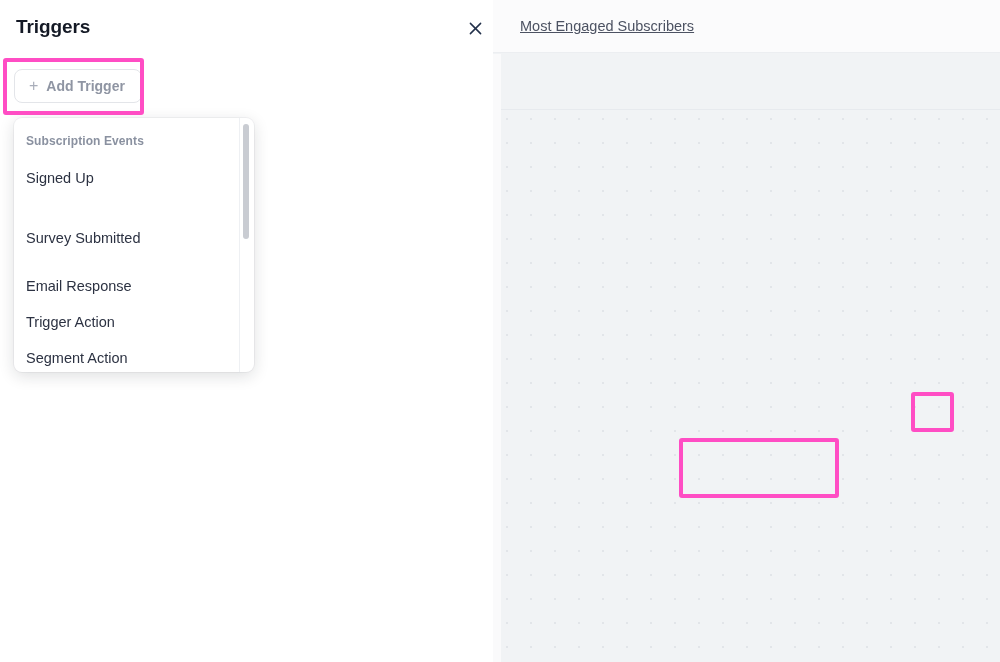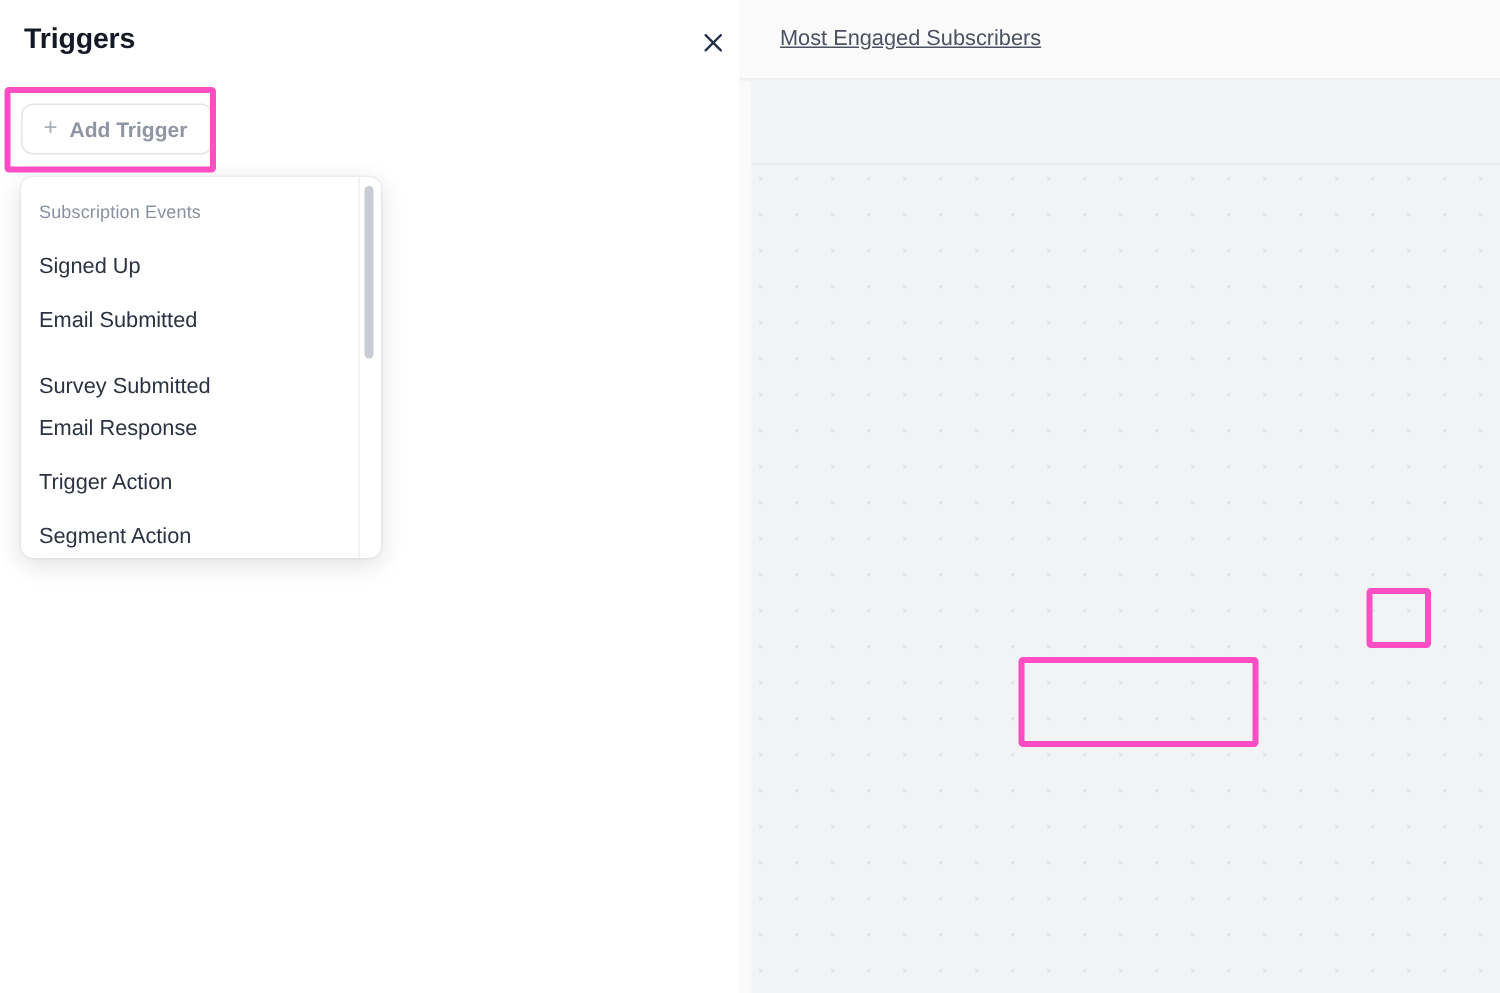--- a/index.html
+++ b/index.html
@@ -122,21 +122,21 @@
   .dropdown-inner {
     position: absolute;
     inset: 0;
     overflow: hidden;
   }
   .dd-group-label {
     position: absolute;
     left: 12px;
     top: 16px;
     font-size: 12px;
-    font-weight: normal;
+    font-weight: bold;
     color: #8a91a0;
     letter-spacing: 0.1px;
   }
   .dd-item {
     position: absolute;
     left: 0;
     width: 226px;
     height: 24px;
     display: flex;
     align-items: center;
@@ -272,22 +272,21 @@
     <button class="panel-add-trigger">
       <span class="plus-glyph">+</span>
       <span>Add Trigger</span>
     </button>
 
     <div class="dropdown">
       <div class="dropdown-inner">
         <div class="dd-group-label">Subscription Events</div>
 
         <div class="dd-item" style="top:48px">Signed Up</div>
-        <div class="dd-item" style="top:84px">Email Submitted</div>
-        <div class="dd-item" style="top:128px">Survey Submitted</div>
+        <div class="dd-item" style="top:108px">Survey Submitted</div>
         <div class="dd-item" style="top:156px">Email Response</div>
         <div class="dd-item" style="top:192px">Trigger Action</div>
         <div class="dd-item" style="top:228px">Segment Action</div>
 
         <div class="dd-divider"></div>
 
         <div class="dd-scrollbar-track">
           <div class="dd-scrollbar-thumb"></div>
         </div>
       </div>

